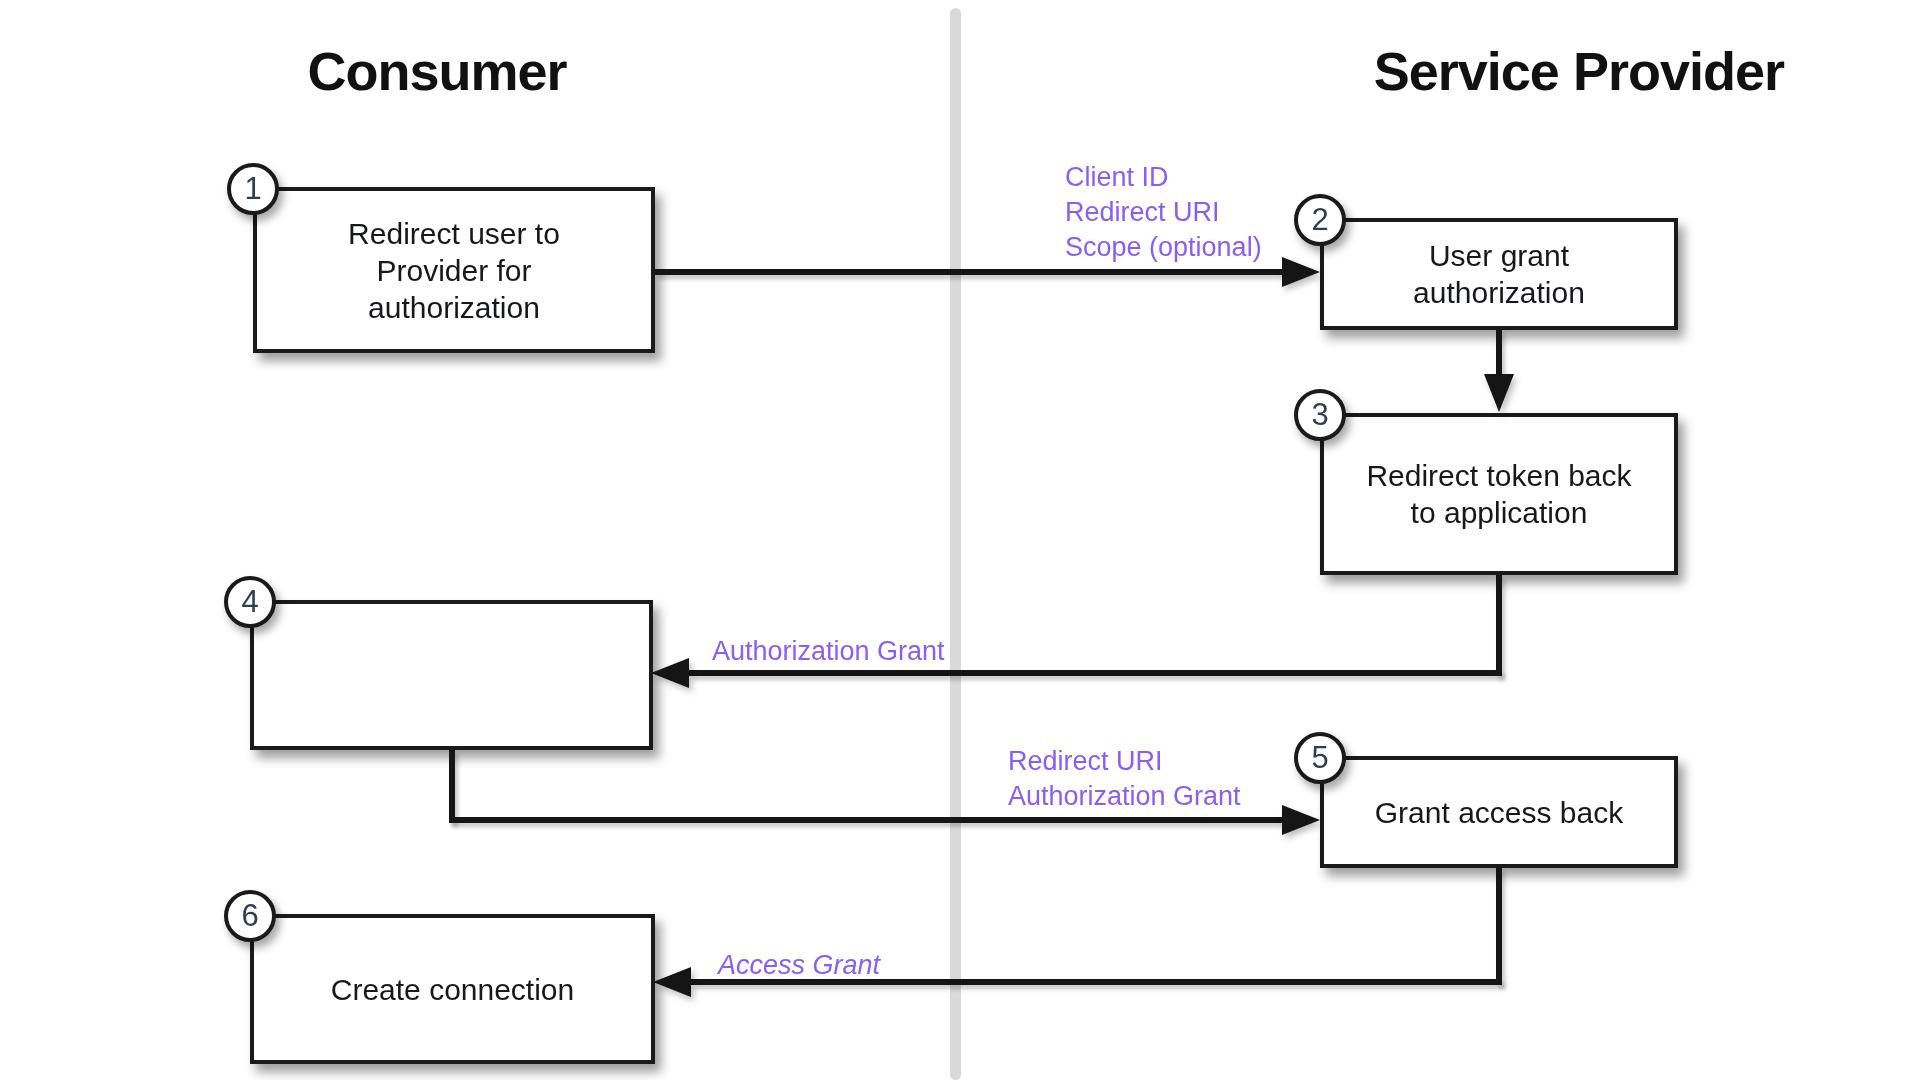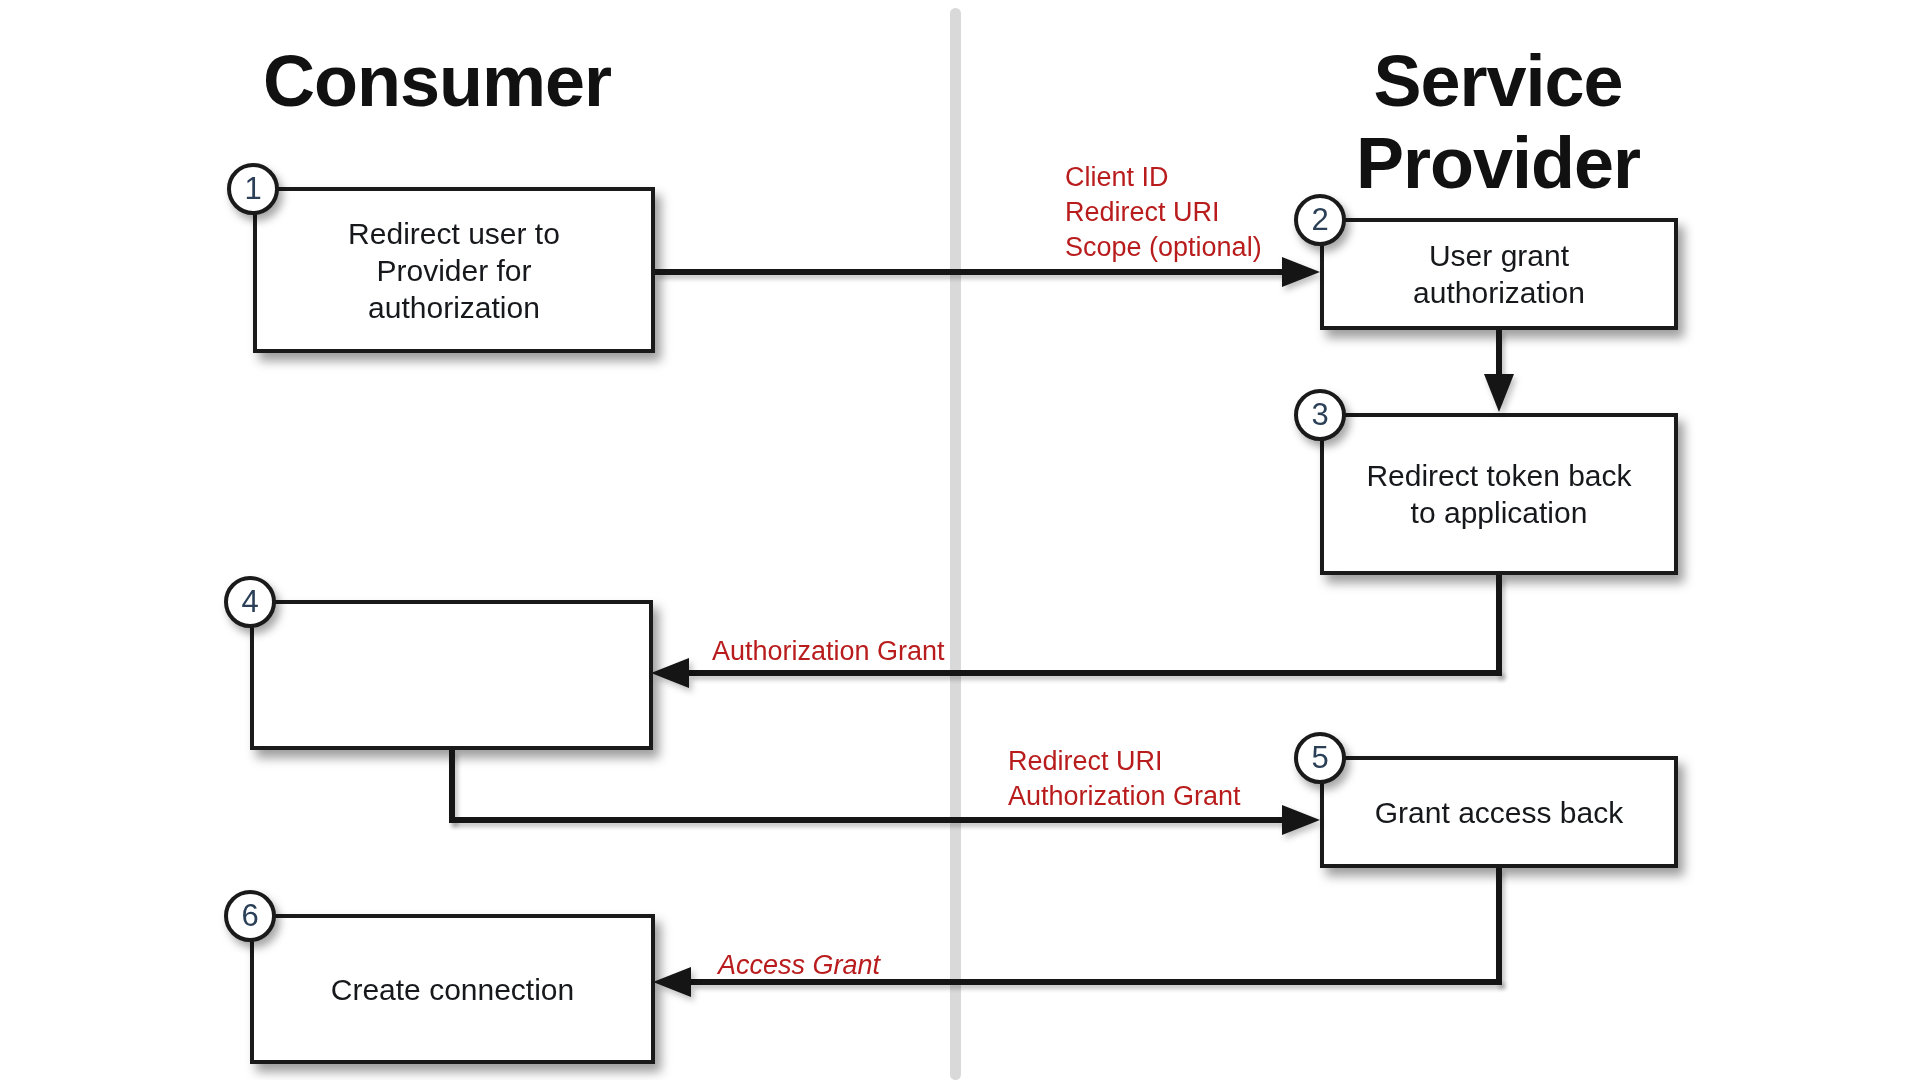--- a/index.html
+++ b/index.html
@@ -6,21 +6,21 @@
   .canvas{
     position:relative;width:1920px;height:1080px;background:#ffffff;overflow:hidden;
     font-family:"Liberation Sans","DejaVu Sans",sans-serif;color:#1a1a1a;
   }
   .lane-divider{
     position:absolute;left:950px;top:8px;width:11px;height:1072px;
     background:#d9d9d9;border-radius:6px;
   }
   .lane-title{
     position:absolute;top:40px;width:500px;text-align:center;
-    font-size:72px;font-weight:bold;letter-spacing:-1px;color:#111111;
+    font-size:54px;font-weight:bold;letter-spacing:-1px;color:#111111;
   }
   .node{
     position:absolute;background:#ffffff;border:4px solid #1a1a1a;
     box-shadow:6px 8px 10px rgba(0,0,0,0.38);
     display:flex;align-items:center;justify-content:center;
     box-sizing:border-box;
   }
   .node-label{
     text-align:center;font-size:30px;line-height:37px;color:#16181c;
     white-space:pre-line;padding:0 8px;
@@ -33,32 +33,32 @@
     z-index:3;
   }
   .hline,.vline{position:absolute;background:#151515;box-shadow:3px 4px 4px rgba(0,0,0,0.22);}
   .hline{height:6px;}
   .vline{width:6px;}
   .tri{position:absolute;width:0;height:0;filter:drop-shadow(3px 4px 3px rgba(0,0,0,0.25));}
   .tri-right{border-top:15px solid transparent;border-bottom:15px solid transparent;border-left:38px solid #151515;}
   .tri-left {border-top:15px solid transparent;border-bottom:15px solid transparent;border-right:38px solid #151515;}
   .tri-down {border-left:15px solid transparent;border-right:15px solid transparent;border-top:38px solid #151515;}
   .edge-label{
-    position:absolute;font-size:27px;line-height:35px;color:#b91c1c;white-space:pre-line;
+    position:absolute;font-size:27px;line-height:35px;color:#8b5cf6;white-space:pre-line;
   }
 </style>
 </head>
 <body>
 
 <div class="canvas">
 
   <div class="lane-divider"></div>
 
   <div class="lane-title" style="left:187px;">Consumer</div>
-  <div class="lane-title" style="left:1248px;">Service Provider</div>
+  <div class="lane-title" style="left:1284px;text-align:right;">Service Provider</div>
 
   <div class="node" style="left:253px;top:187px;width:402px;height:166px;">
     <div class="badge">1</div>
     <div class="node-label">Redirect user to
 Provider for
 authorization</div>
   </div>
 
   <div class="node" style="left:1320px;top:218px;width:358px;height:112px;">
     <div class="badge">2</div>

